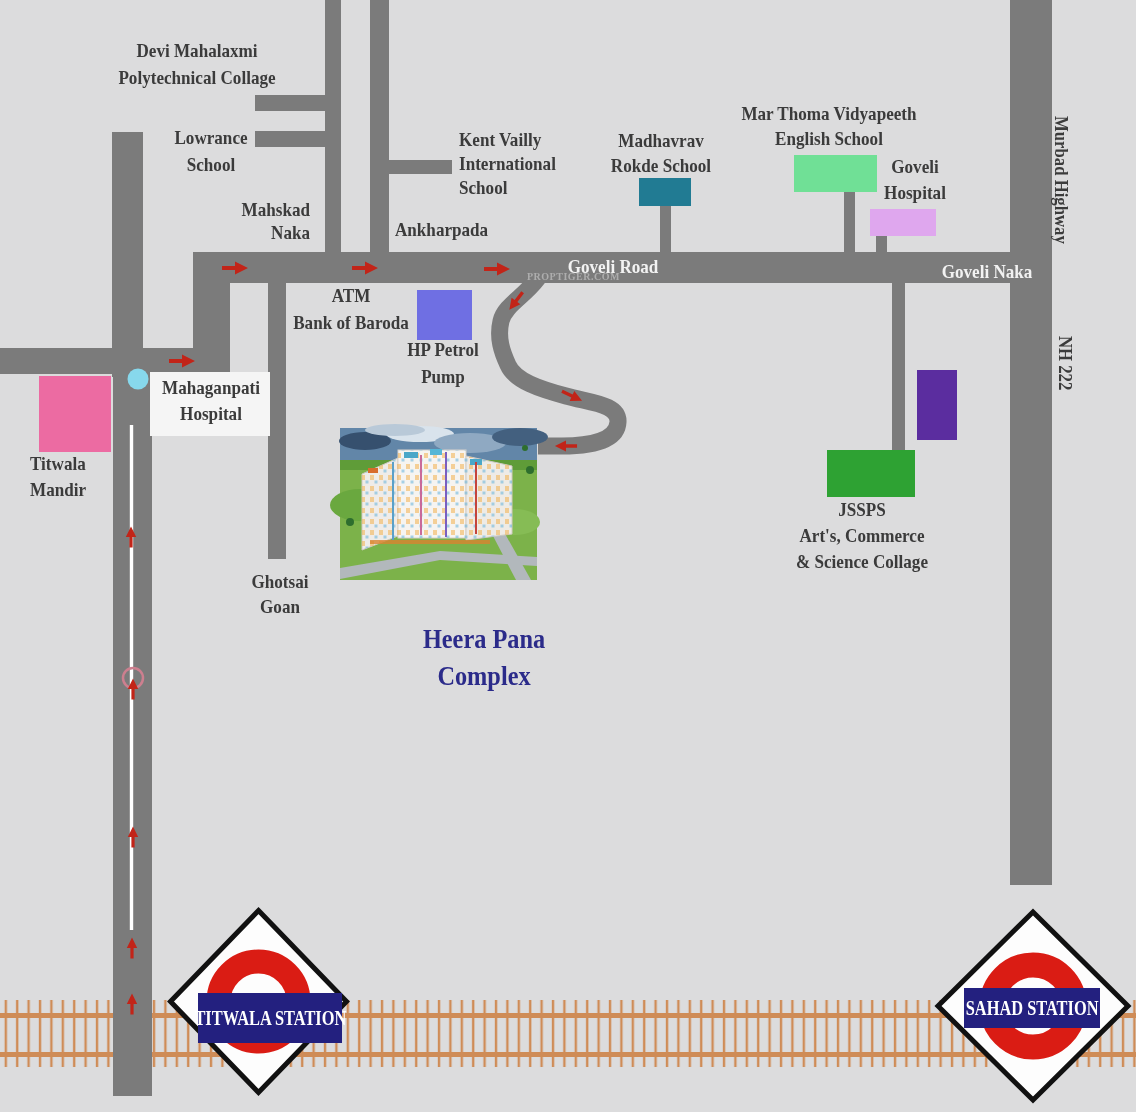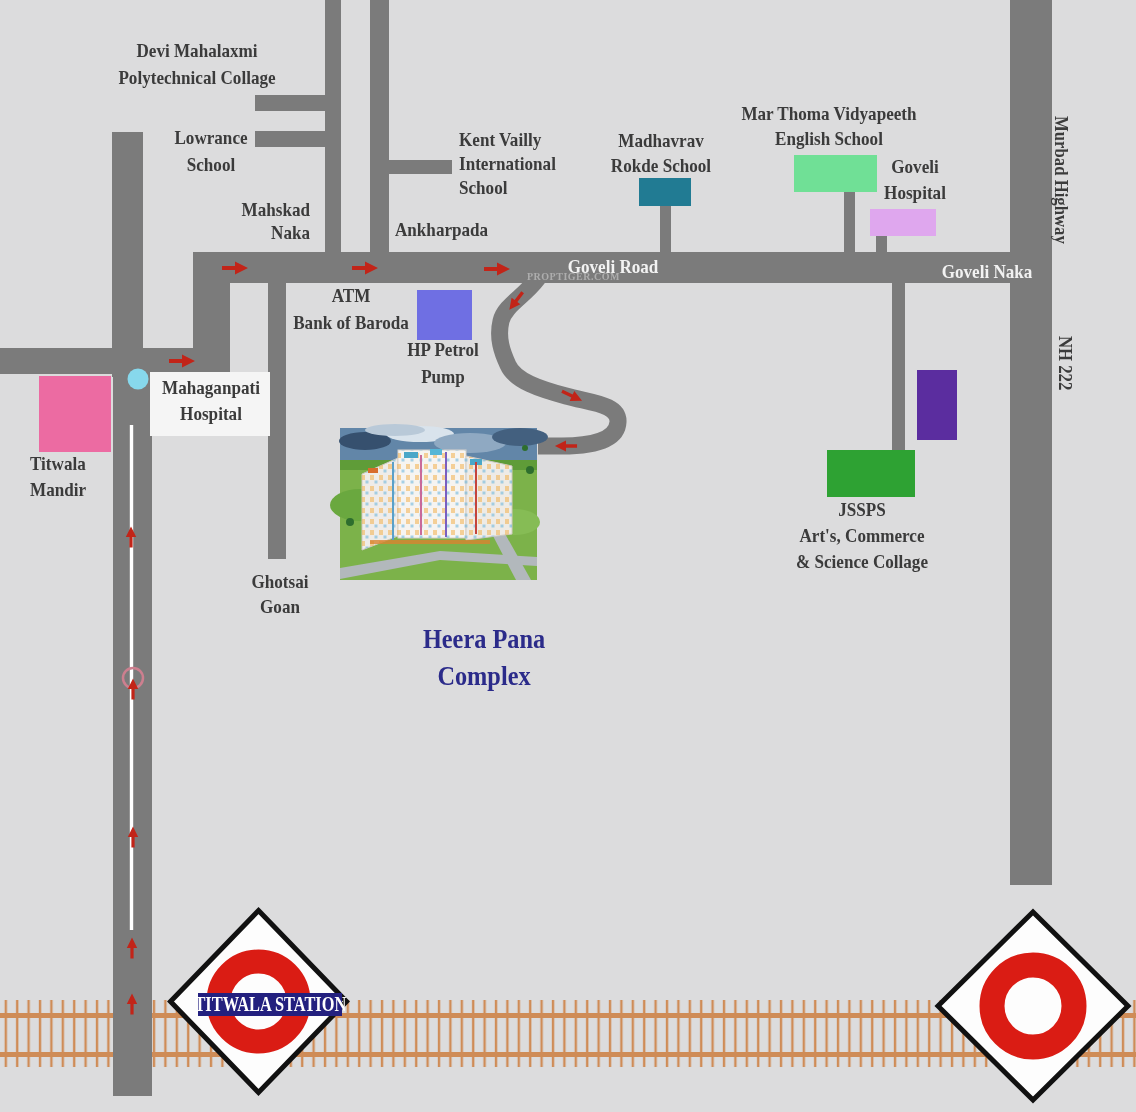--- a/index.html
+++ b/index.html
@@ -168,17 +168,20 @@
   <div class="lbl c" style="left:280px;top:569px;line-height:25px;">Ghotsai
 Goan</div>
   <div class="lbl c heera" style="left:484px;top:621px;">Heera Pana
 Complex</div>
   <div class="lbl c" style="left:862px;top:497px;">JSSPS
 Art's, Commerce
 &amp; Science Collage</div>
 
   <div class="wm">PROPTIGER.COM</div>
 
-  <div class="banner" style="left:198px;top:993px;width:144px;height:23px;">
+  <div class="banner" style="left:198px;top:993px;width:144px;height:50px;">
     <span class="bt">TITWALA STATION</span>
+  </div>
+  <div class="banner" style="left:964px;top:988px;width:136px;height:40px;">
+    <span class="bt">SAHAD STATION</span>
   </div>
 
 </div>
 
 </body></html>

